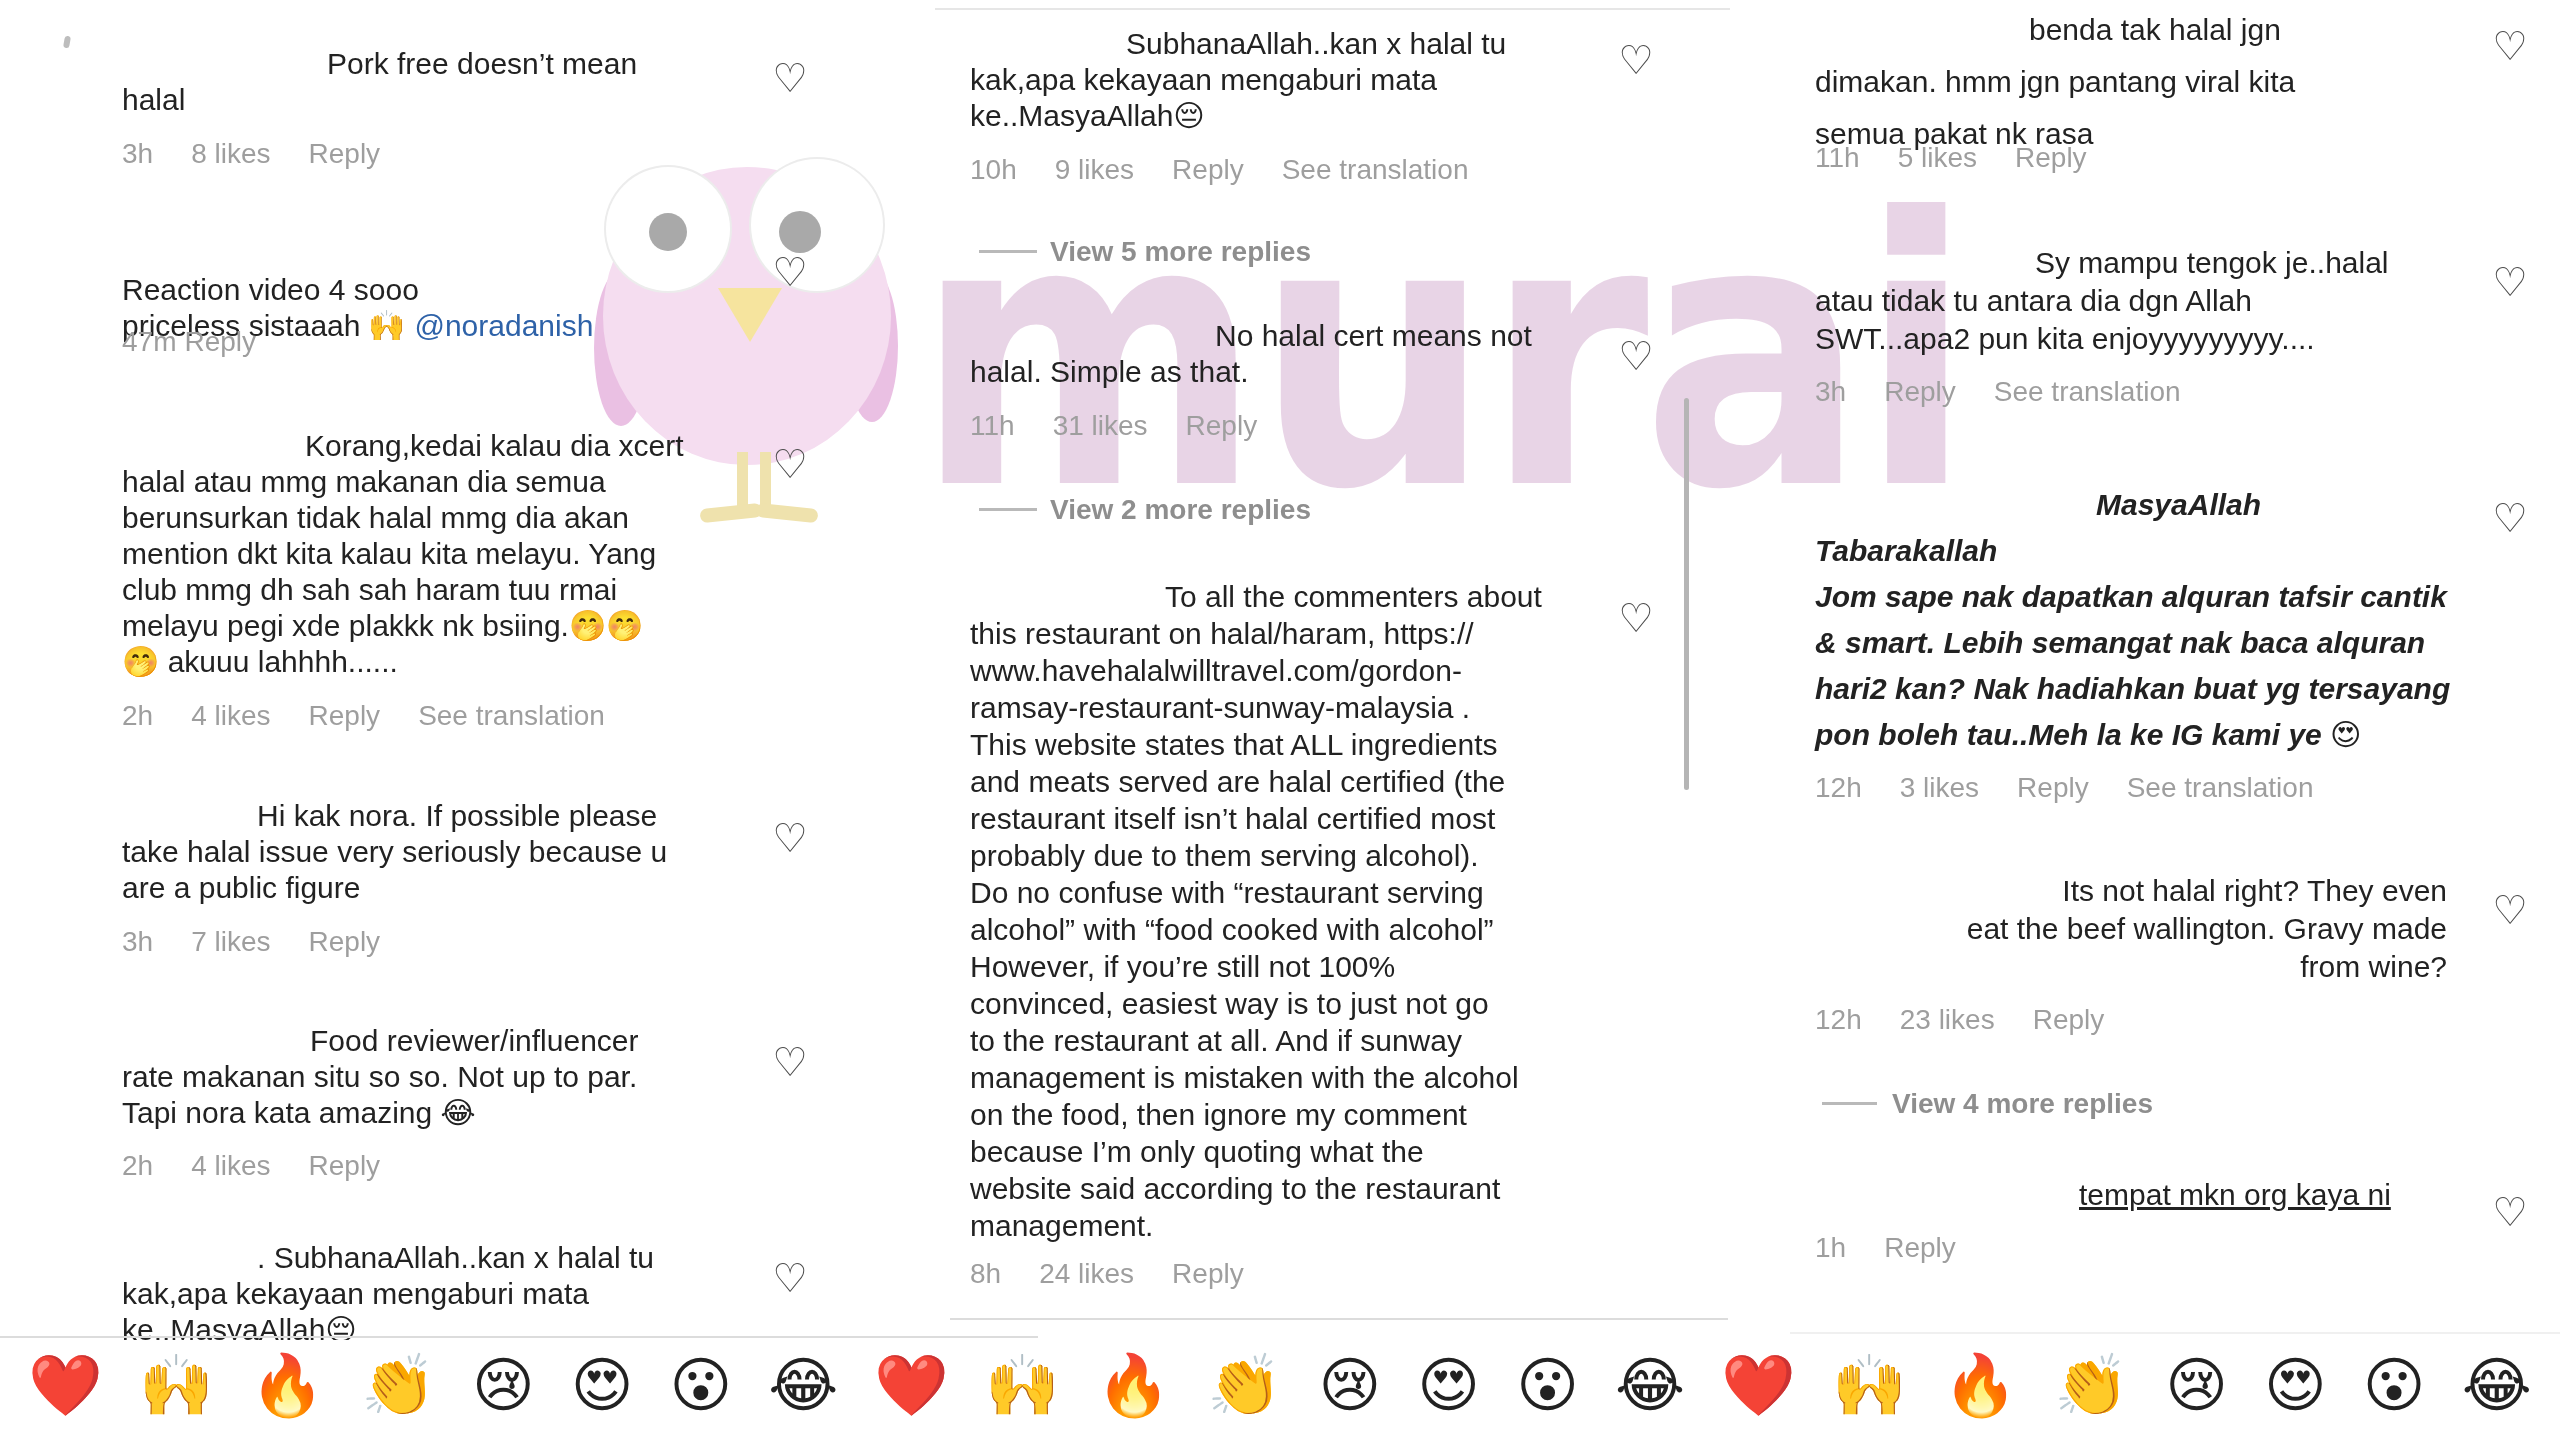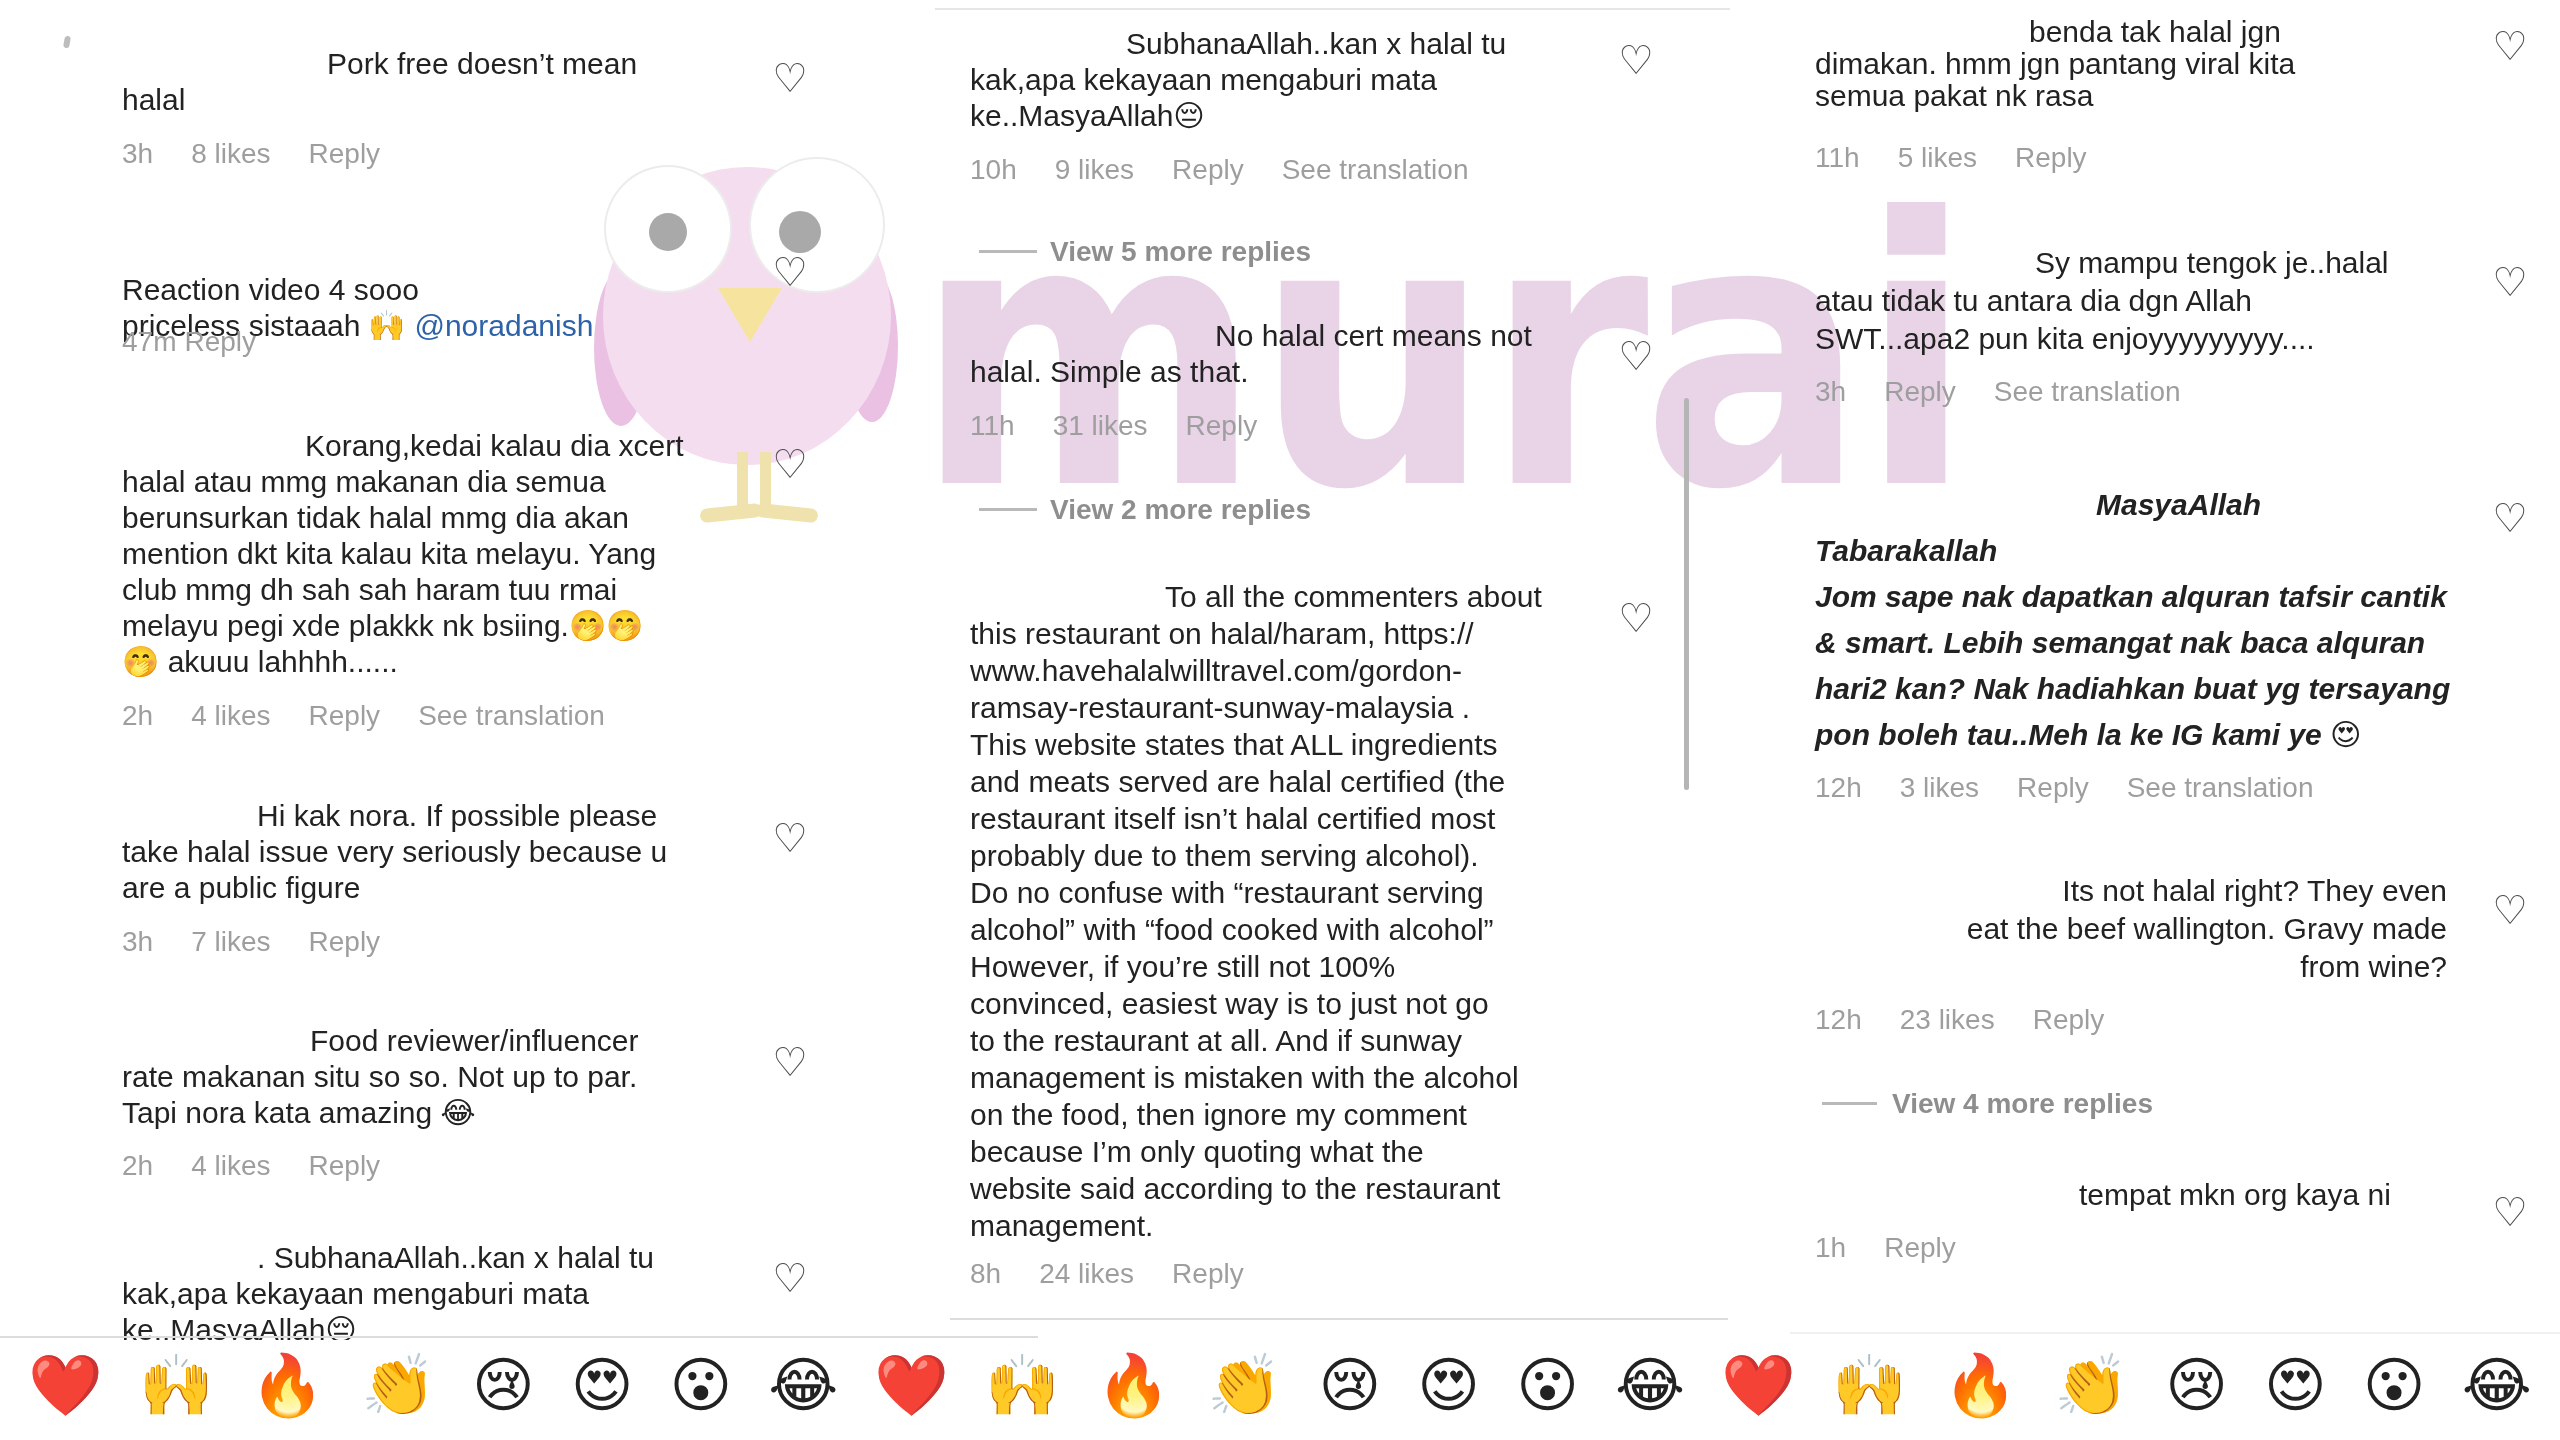--- a/index.html
+++ b/index.html
@@ -168,21 +168,21 @@
 management.</div>
   <div class="heart" style="left:1618px;top:598px;">♡</div>
   <div class="meta" style="left:970px;top:1258px;">
     <span>8h</span>
     <span>24 likes</span>
     <span>Reply</span>
   </div>
   <div class="divider" style="left:950px;top:1318px;width:778px;"></div>
   <div class="scrollbar" style="left:1684px;top:398px;height:392px;"></div>
 
-  <div class="comment" style="left:1815px;top:16px;width:632px;text-indent:214px;line-height:32px;">benda tak halal jgn
+  <div class="comment" style="left:1815px;top:4px;width:632px;text-indent:214px;line-height:52px;">benda tak halal jgn
 dimakan. hmm jgn pantang viral kita
 semua pakat nk rasa</div>
   <div class="heart" style="left:2492px;top:26px;">♡</div>
   <div class="meta" style="left:1815px;top:142px;">
     <span>11h</span>
     <span>5 likes</span>
     <span>Reply</span>
   </div>
 
   <div class="comment" style="left:1815px;top:244px;width:632px;text-indent:220px;line-height:38px;">Sy mampu tengok je..halal
@@ -215,21 +215,21 @@
   <div class="heart" style="left:2492px;top:890px;">♡</div>
   <div class="meta" style="left:1815px;top:1004px;">
     <span>12h</span>
     <span>23 likes</span>
     <span>Reply</span>
   </div>
 
   <div class="view-dash" style="left:1822px;top:1102px;width:55px;"></div>
   <div class="view-more" style="left:1892px;top:1088px;">View 4 more replies</div>
 
-  <div class="comment" style="left:1815px;top:1176px;width:632px;text-indent:264px;line-height:38px;">tempat mkn org kaya ni</div>
+  <div class="comment" style="left:1815px;top:1176px;width:632px;text-indent:264px;line-height:38px;text-decoration:underline;">tempat mkn org kaya ni</div>
   <div class="heart" style="left:2492px;top:1192px;">♡</div>
   <div class="meta" style="left:1815px;top:1232px;">
     <span>1h</span>
     <span>Reply</span>
   </div>
   <div class="divider" style="left:1790px;top:1332px;width:770px;background:#f0f0f0;"></div>
 
   <div class="emoji-bar">
       <span>❤️</span>
       <span>🙌</span>

